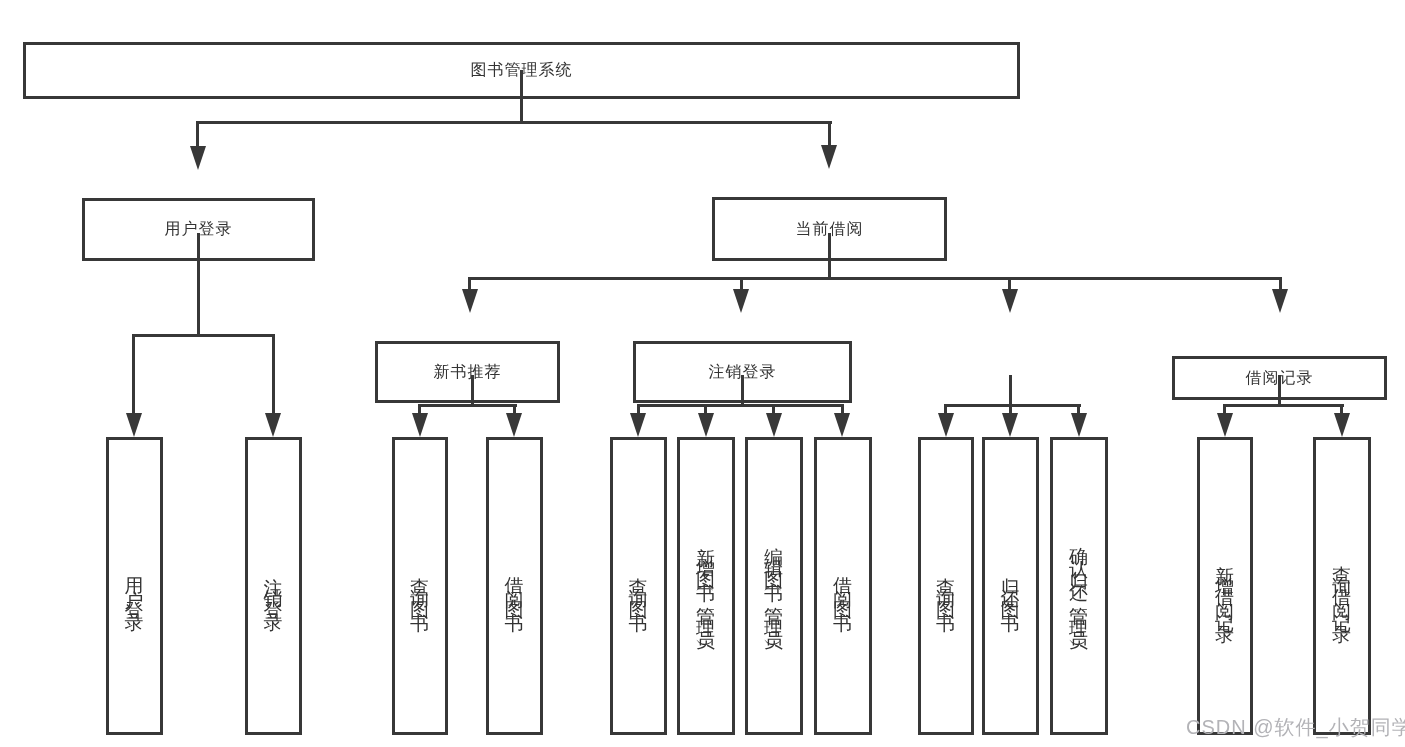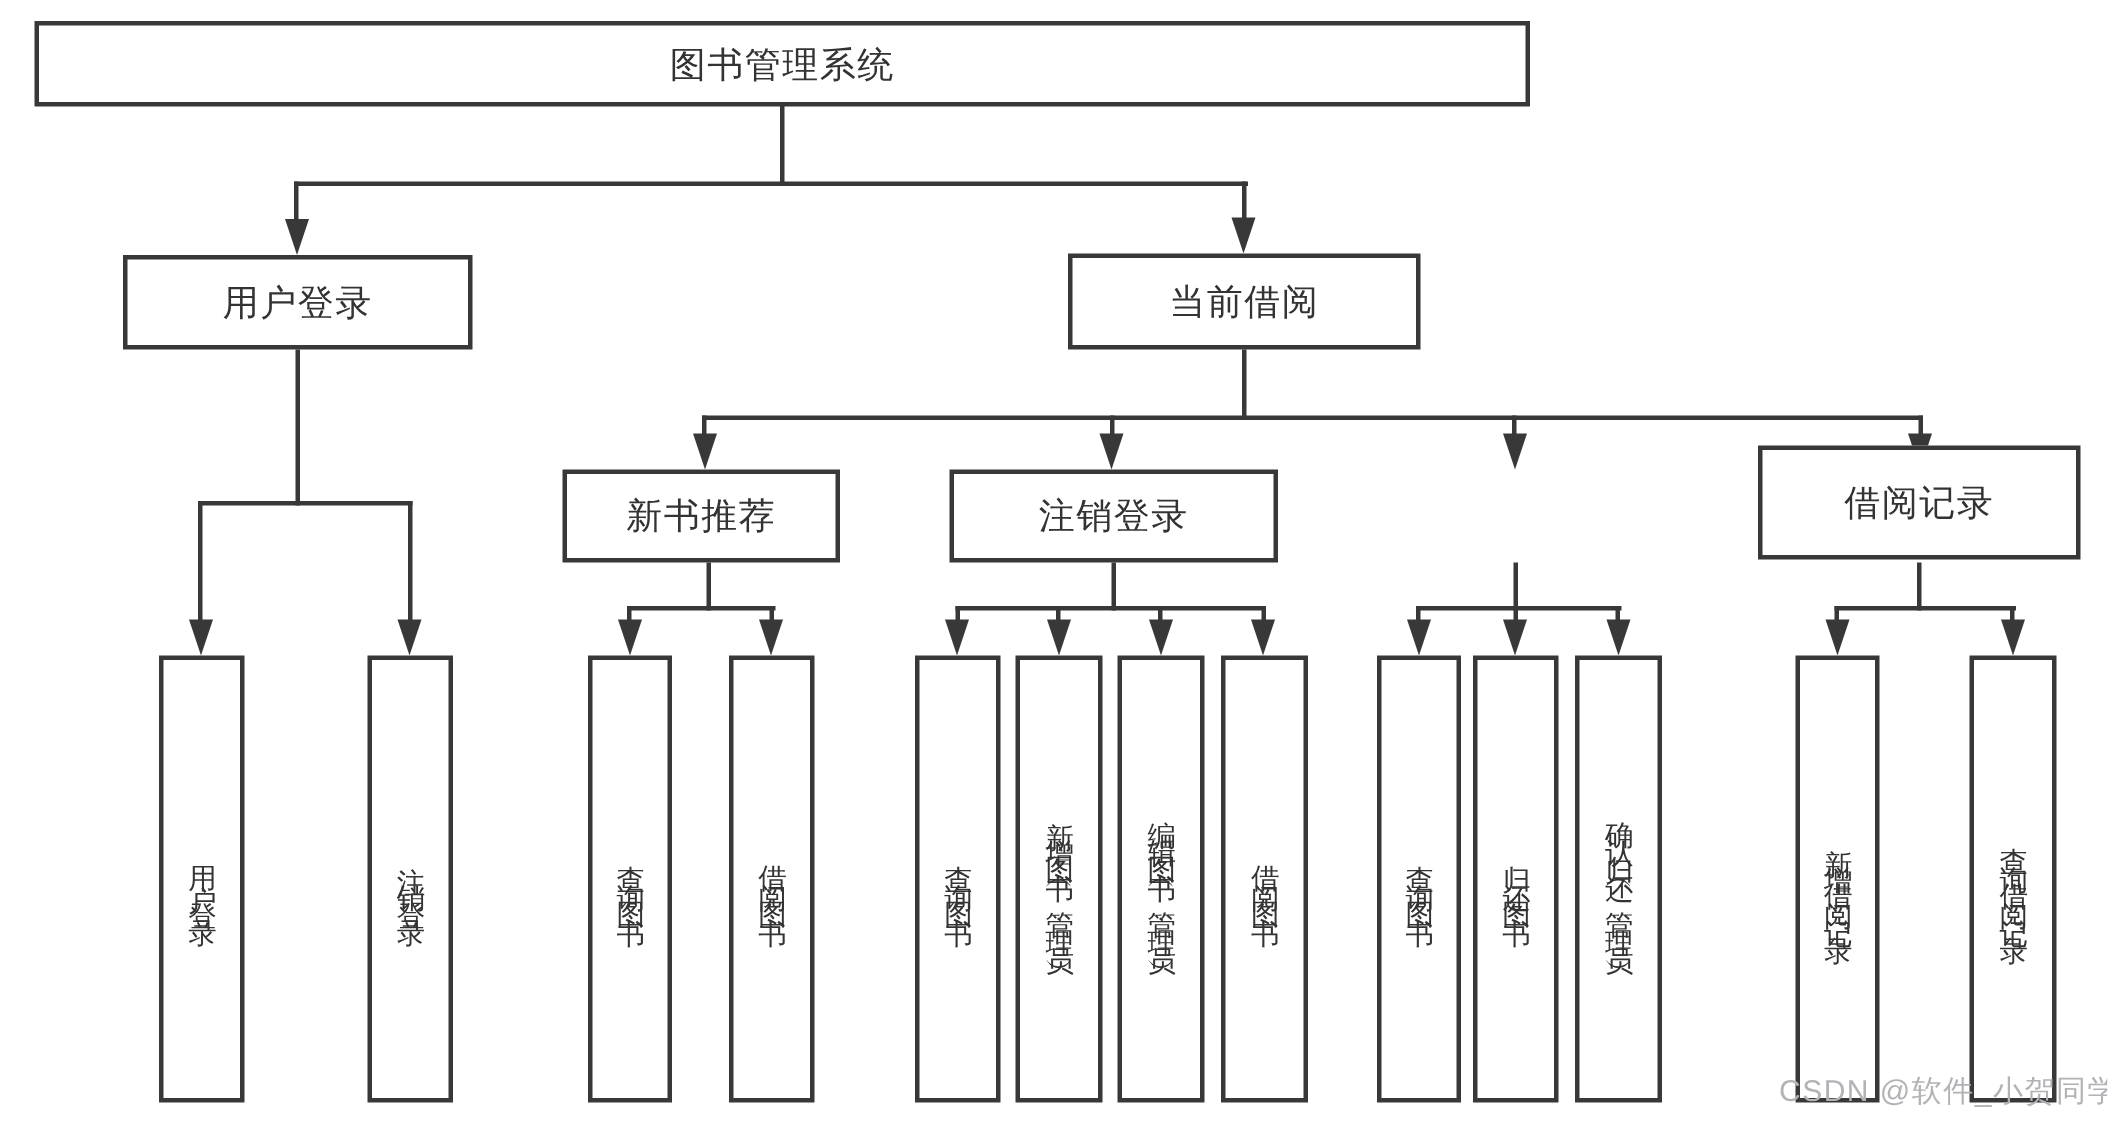--- a/index.html
+++ b/index.html
@@ -13,23 +13,24 @@
     color: #333333;
     overflow: hidden;
   }
   .box {
     position: absolute;
     border: 3px solid #383838;
     background: #ffffff;
     display: flex;
     align-items: center;
     justify-content: center;
-    font-size: 24px;
+    font-size: 16px;
     letter-spacing: 1px;
     white-space: nowrap;
+    margin-top: 28px;
   }
   .leaf {
     position: absolute;
     top: 437px;
     height: 298px;
     border: 3px solid #383838;
     background: #ffffff;
     display: flex;
     align-items: center;
     justify-content: center;
@@ -98,21 +99,21 @@
     <div class="v" style="left:740px; top:277px; height:14px;"></div>
     <div class="ar" style="left:733px; top:289px;"></div>
     <div class="v" style="left:1008px; top:277px; height:14px;"></div>
     <div class="ar" style="left:1002px; top:289px;"></div>
     <div class="v" style="left:1279px; top:277px; height:14px;"></div>
     <div class="ar" style="left:1272px; top:289px;"></div>
   </div>
 
   <div class="box" style="left:375px; top:313px; width:185px; height:62px;">新书推荐</div>
   <div class="box" style="left:633px; top:313px; width:219px; height:62px;">注销登录</div>
-  <div class="box" style="left:1172px; top:297px; width:215px; height:76px;">借阅记录</div>
+  <div class="box" style="left:1172px; top:328px; width:215px; height:44px;">借阅记录</div>
 
   <div>
     <div class="v" style="left:471px; top:375px; height:32px;"></div>
     <div class="h" style="left:418px; top:404px; width:99px;"></div>
     <div class="v" style="left:418px; top:404px; height:12px;"></div>
     <div class="ar" style="left:412px; top:413px;"></div>
     <div class="v" style="left:513px; top:404px; height:12px;"></div>
     <div class="ar" style="left:506px; top:413px;"></div>
   </div>
 

